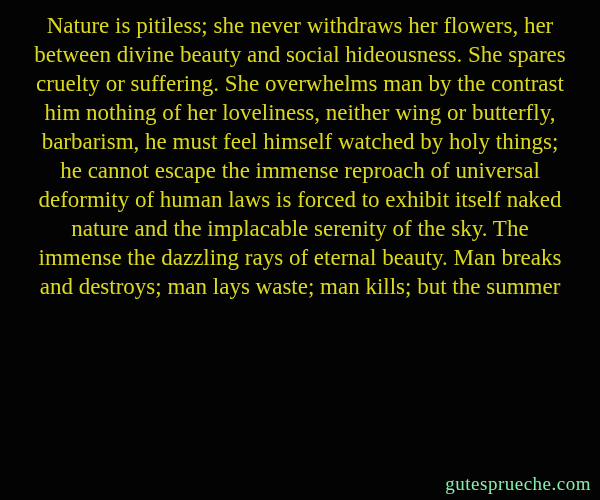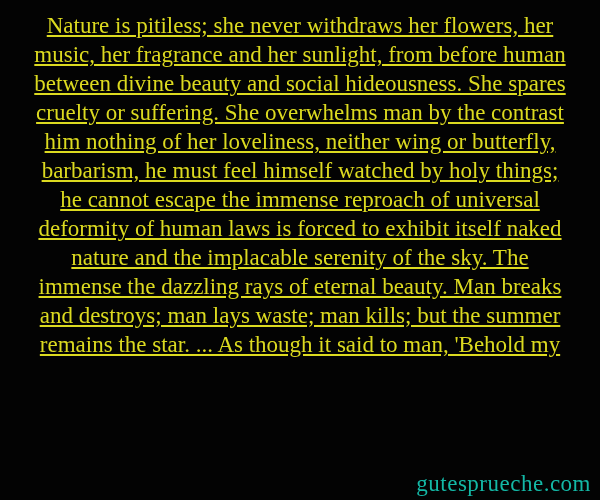--- a/index.html
+++ b/index.html
@@ -17,46 +17,43 @@
   .quote-block {
     position: absolute;
     top: 11px;
     left: 0;
     width: 600px;
     text-align: center;
     color: #dcda20;
     font-size: 23px;
     line-height: 29px;
     font-weight: 400;
-    text-decoration: underline;
   }
   .quote-line {
     white-space: nowrap;
   }
   .watermark {
     position: absolute;
     right: 9px;
     bottom: 3px;
-    color: #14b8a6;
-    font-size: 23px;
+    color: #86efac;
+    font-size: 19px;
     line-height: 26px;
     letter-spacing: 0.5px;
   }
 </style>
 </head>
 <body>
 
 <div class="quote-block">
   <div class="quote-line">Nature is pitiless; she never withdraws her flowers, her</div>
-  <div class="quote-line">music, her fragrance and her sunlight, from before human</div>
   <div class="quote-line">between divine beauty and social hideousness. She spares</div>
   <div class="quote-line">cruelty or suffering. She overwhelms man by the contrast</div>
   <div class="quote-line">him nothing of her loveliness, neither wing or butterfly,</div>
   <div class="quote-line">barbarism, he must feel himself watched by holy things;</div>
   <div class="quote-line">he cannot escape the immense reproach of universal</div>
   <div class="quote-line">deformity of human laws is forced to exhibit itself naked</div>
   <div class="quote-line">nature and the implacable serenity of the sky. The</div>
   <div class="quote-line">immense the dazzling rays of eternal beauty. Man breaks</div>
   <div class="quote-line">and destroys; man lays waste; man kills; but the summer</div>
-  <div class="quote-line">remains the star. ... As though it said to man, 'Behold my</div>
 </div>
 
 <div class="watermark">gutesprueche.com</div>
 
 </body></html>

